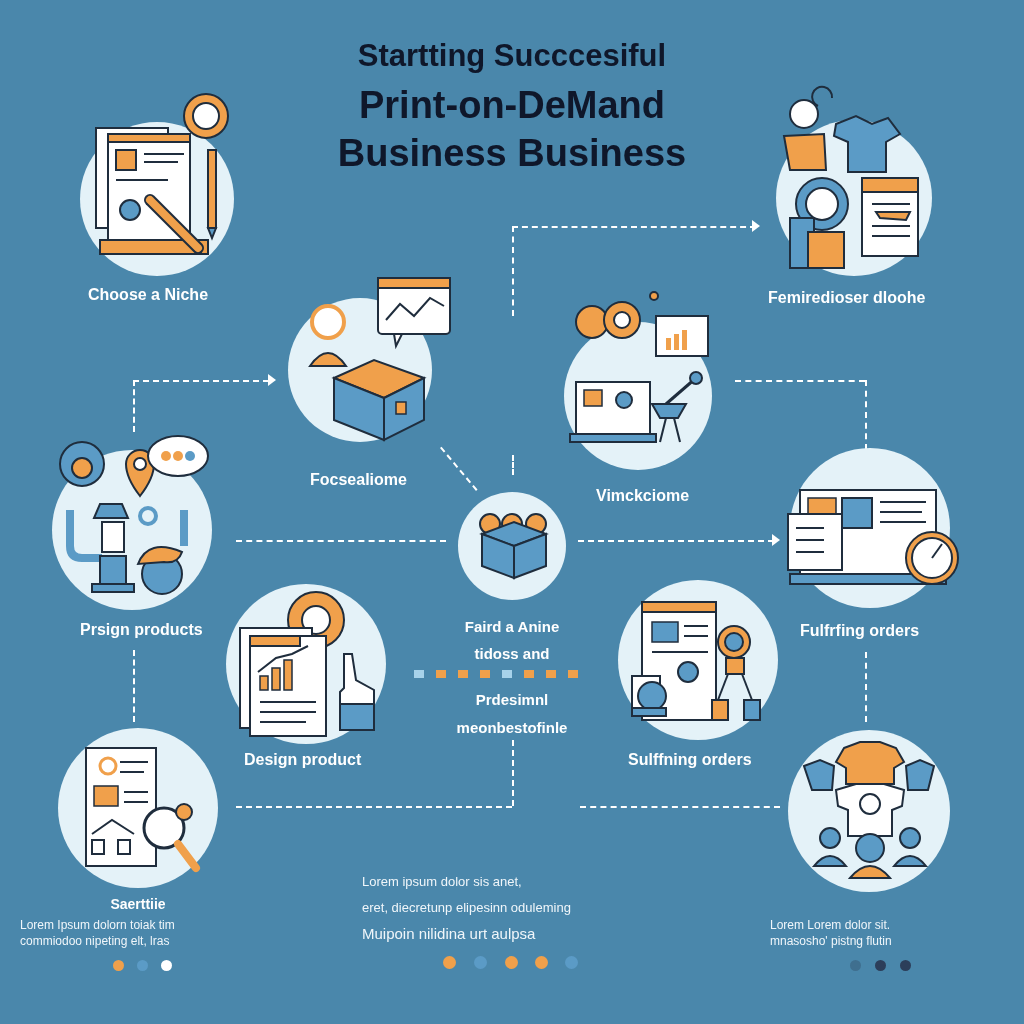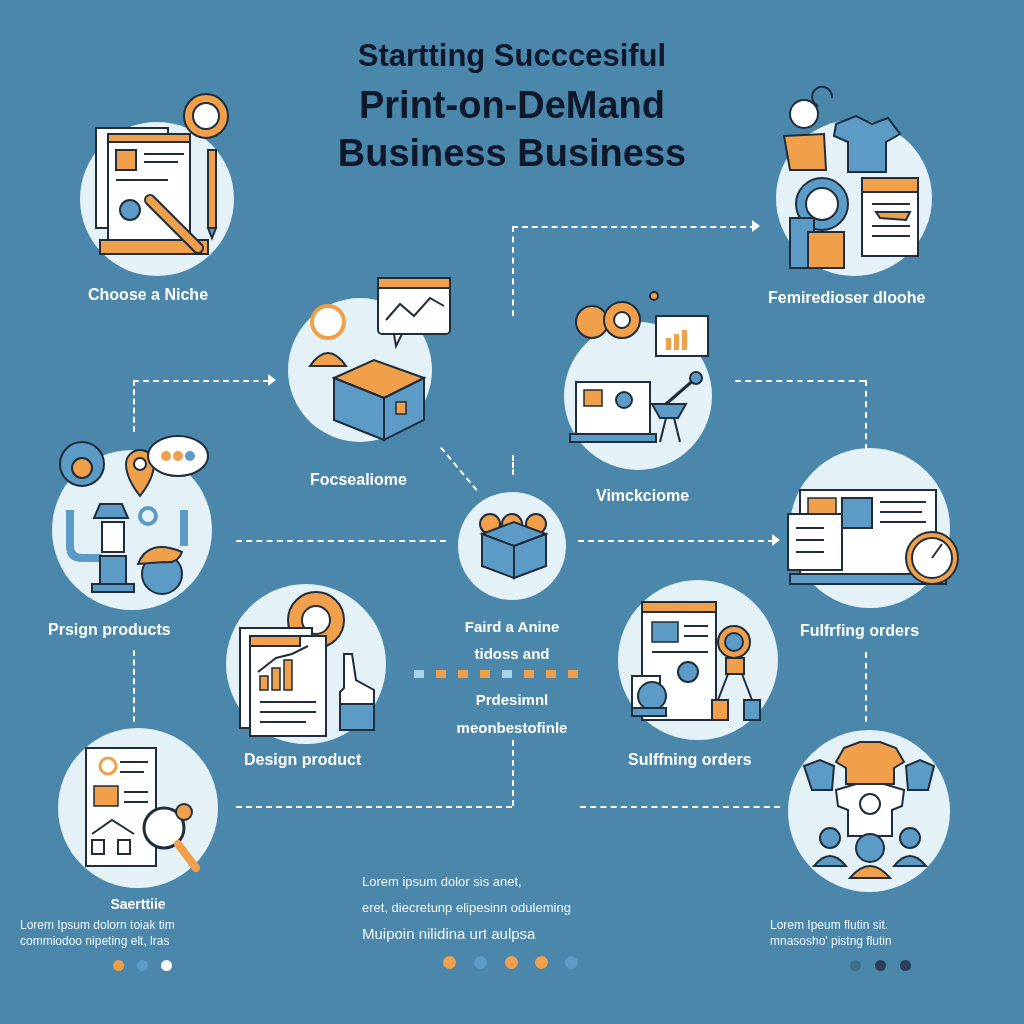--- a/index.html
+++ b/index.html
@@ -157,21 +157,21 @@
   <path d="M18 76 L18 112 Q18 124 30 124 L50 124" fill="none" stroke="#5b9bc6" stroke-width="8"></path>
   <path d="M132 76 L132 112" fill="none" stroke="#5b9bc6" stroke-width="8"></path>
   <path d="M42 84 L76 84 L70 70 L48 70 Z" fill="#5b9bc6" stroke="#1f2d3d" stroke-width="2"></path>
   <rect x="50" y="88" width="22" height="30" fill="#fff" stroke="#1f2d3d" stroke-width="2"></rect>
   <rect x="48" y="122" width="26" height="28" fill="#5b9bc6" stroke="#1f2d3d" stroke-width="2"></rect>
   <rect x="40" y="150" width="42" height="8" fill="#5b9bc6" stroke="#1f2d3d" stroke-width="2"></rect>
   <circle cx="96" cy="82" r="8" fill="none" stroke="#5b9bc6" stroke-width="4"></circle>
   <circle cx="110" cy="140" r="20" fill="#5b9bc6" stroke="#1f2d3d" stroke-width="2"></circle>
   <path d="M86 130 Q96 104 130 118 Q126 130 112 128 Z" fill="#f0a04b" stroke="#1f2d3d" stroke-width="2"></path>
 </svg>
-<div class="label" style="left:48px; top:621px;">Prsign products</div>
+<div class="label" style="left:80px; top:621px;">Prsign products</div>
 
 <div class="circle" style="left:458px; top:492px; width:108px; height:108px;"></div>
 <svg class="icon" style="left:474px; top:512px;" width="80" height="72" viewBox="0 0 80 72">
   <circle cx="16" cy="12" r="10" fill="#f0a04b" stroke="#1f2d3d" stroke-width="2"></circle>
   <circle cx="38" cy="12" r="10" fill="#f0a04b" stroke="#1f2d3d" stroke-width="2"></circle>
   <circle cx="62" cy="12" r="10" fill="#f0a04b" stroke="#1f2d3d" stroke-width="2"></circle>
   <circle cx="32" cy="24" r="10" fill="#fff" stroke="#1f2d3d" stroke-width="1.5"></circle>
   <polygon points="8,22 40,10 72,22 40,34" fill="#5b9bc6" stroke="#1f2d3d" stroke-width="2"></polygon>
   <polygon points="8,22 40,34 40,66 8,54" fill="#5b9bc6" stroke="#1f2d3d" stroke-width="2"></polygon>
   <polygon points="40,34 72,22 72,54 40,66" fill="#5b9bc6" stroke="#1f2d3d" stroke-width="2"></polygon>
@@ -297,19 +297,19 @@
 <div class="small" style="left:362px; width:300px; top:900px; font-size:13px;">eret, diecretunp elipesinn oduleming</div>
 <div class="small" style="left:362px; width:300px; top:925px; font-size:15px;">Muipoin nilidina urt aulpsa</div>
 <div style="position:absolute; left:440px; top:956px; width:150px; height:14px;">
   <div class="dot" style="left:3px; width:13px; height:13px; background:#f0a04b;"></div>
   <div class="dot" style="left:34px; width:13px; height:13px; background:#5b9bc6;"></div>
   <div class="dot" style="left:65px; width:13px; height:13px; background:#f0a04b;"></div>
   <div class="dot" style="left:95px; width:13px; height:13px; background:#f0a04b;"></div>
   <div class="dot" style="left:125px; width:13px; height:13px; background:#5b9bc6;"></div>
 </div>
 
-<div class="small" style="left:770px; width:200px; top:918px;">Lorem Ipeum flutin sit.</div>
+<div class="small" style="left:770px; width:200px; top:918px;">Lorem Lorem dolor sit.</div>
 <div class="small" style="left:770px; width:200px; top:934px;">mnasosho' pistng flutin</div>
 <div style="position:absolute; left:848px; top:960px; width:70px; height:12px;">
   <div class="dot" style="left:2px; background:#3f6f8f;"></div>
   <div class="dot" style="left:27px; background:#2c3e5a;"></div>
   <div class="dot" style="left:52px; background:#2c3e5a;"></div>
 </div>
 
 </body></html>

